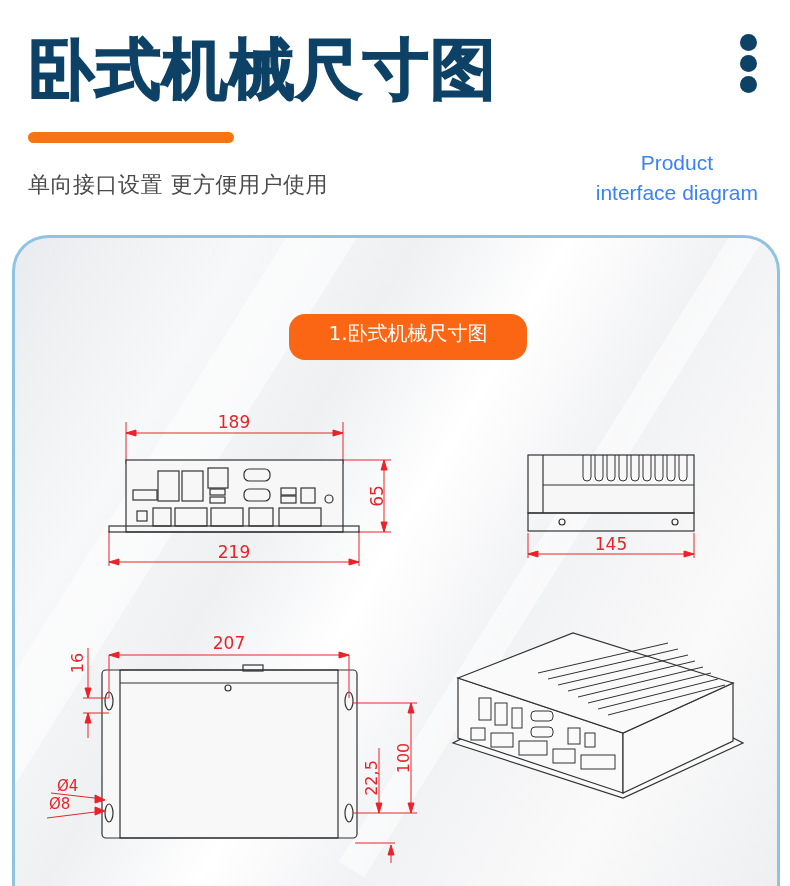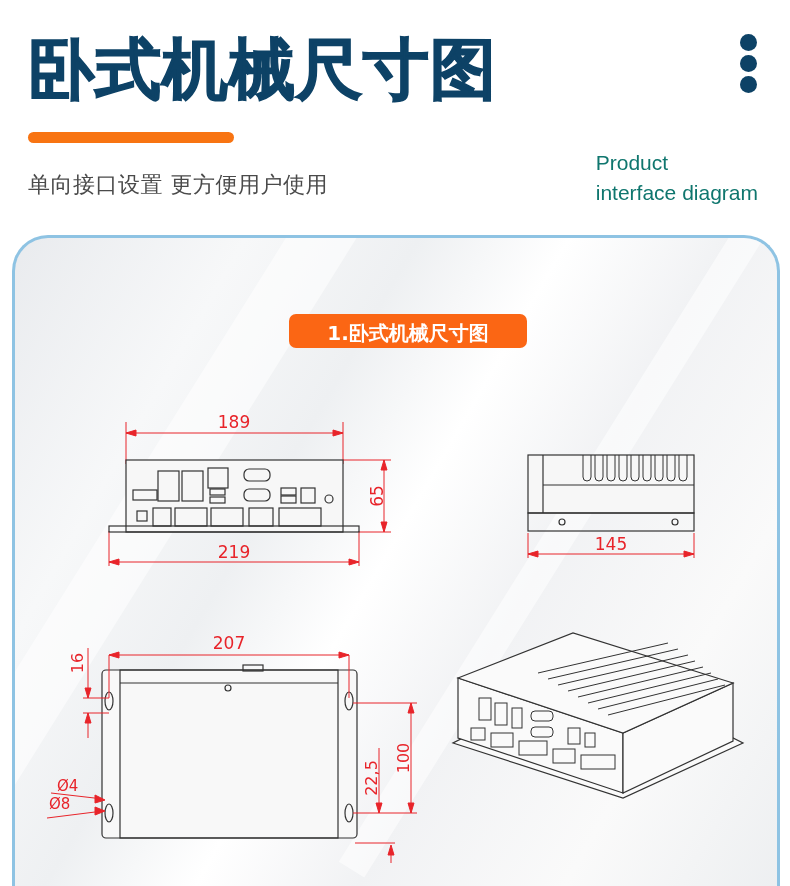--- a/index.html
+++ b/index.html
@@ -15,33 +15,33 @@
     -webkit-text-stroke:1.5px #0d4266;
   }
   .dots { position:absolute; left:740px; top:34px; width:20px; height:60px; }
   .dots span { display:block; width:17px; height:17px; border-radius:50%; background:#0d4266; margin-bottom:4px; }
   .orange-bar { position:absolute; left:28px; top:132px; width:206px; height:11px; border-radius:6px; background:#f87412; }
   .subtitle {
     position:absolute; left:28px; top:170px; font-size:22px; color:#4a4a4a;
     font-family:"DejaVu Sans", sans-serif; font-weight:300; letter-spacing:0.5px;
   }
   .en-title {
-    position:absolute; right:32px; top:148px; text-align:left; font-size:21px; color:#0f766e;
+    position:absolute; right:32px; top:148px; text-align:center; font-size:21px; color:#3b82f6;
     line-height:30px; font-family:"Liberation Sans", sans-serif;margin-left:36px;
   }
   .card {
     position:absolute; left:12px; top:235px; width:762px; height:680px;
     border:3px solid #8ec3e3; border-radius:36px 36px 0 0; border-bottom:none;
     background:linear-gradient(120deg,#e9ebee 0%,#f7f8f9 20%,#eef0f2 35%,#ffffff 48%,#f1f2f4 62%,#fafafa 80%,#eceef0 100%);
     overflow:hidden;
   }
   .card .streak { position:absolute; width:60px; height:900px; background:rgba(255,255,255,0.55); transform:rotate(32deg); }
   .badge {
-    position:absolute; left:274px; top:76px; width:238px; height:34px; border-radius:7px;
-    background:#fb6614; color:#fff; font-size:20px; font-weight:bold; text-align:center; line-height:38px;
+    position:absolute; left:274px; top:76px; width:238px; height:46px; border-radius:16px;
+    background:#fb6614; color:#fff; font-size:20px; font-weight:normal; text-align:center; line-height:38px;
     font-family:"DejaVu Sans", sans-serif;
   }
   svg text { font-family:"DejaVu Sans", sans-serif; }
 </style>
 </head>
 <body>
 
 <div class="title">卧式机械尺寸图</div>
 <div class="dots">
     <span></span>

